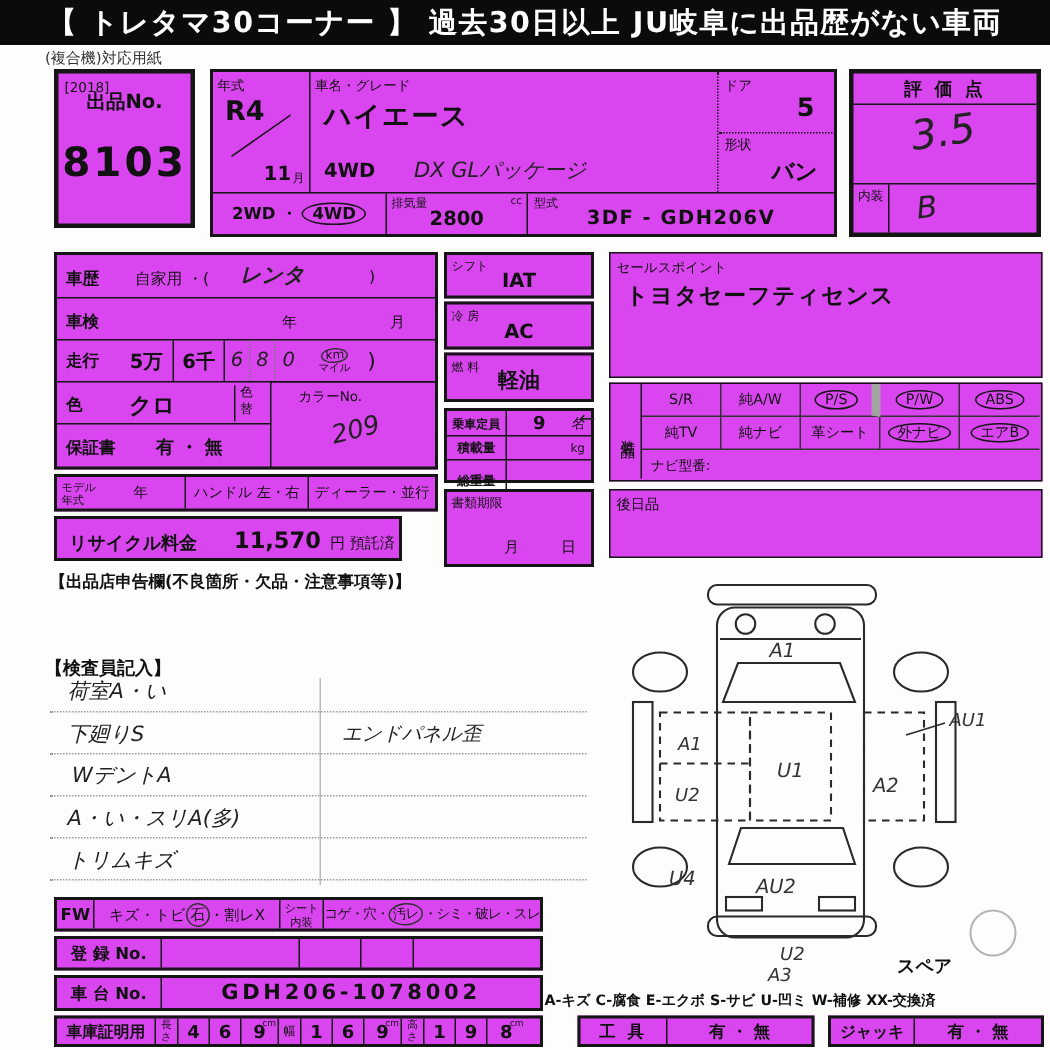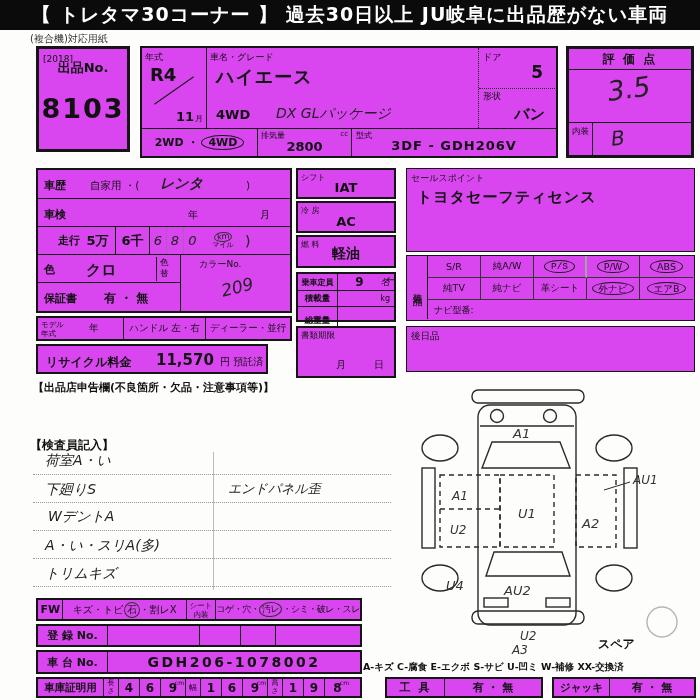--- a/index.html
+++ b/index.html
@@ -96,21 +96,21 @@
     <span class="abs" style="left:208px;top:9px;font-size:10.5px;">)</span>
   </div>
 
   <div class="abs" style="left:0;top:28px;width:252px;height:28px;border-top:1.5px solid #151515;">
     <span class="abs b" style="left:6px;top:8px;font-size:11px;">車検</span>
     <span class="abs" style="left:150px;top:9px;font-size:10px;">年</span>
     <span class="abs" style="left:222px;top:9px;font-size:10px;">月</span>
   </div>
 
   <div class="abs row" style="left:0;top:56px;width:252px;height:28px;border-top:1.5px solid #151515;">
-    <span class="b" style="font-size:11px;padding-left:6px;width:36px;text-align:right;">走行</span>
+    <span class="b" style="font-size:11px;padding-left:6px;width:36px;">走行</span>
     <span class="cell br b" style="width:36px;font-size:13px;">5万</span>
     <span class="cell br b" style="width:34px;font-size:13px;">6千</span>
     <span class="cell hw" style="width:17px;font-size:13px;border-right:1px dotted #777;">6</span>
     <span class="cell hw" style="width:17px;font-size:13px;border-right:1px dotted #777;">8</span>
     <span class="cell hw" style="width:17px;font-size:13px;">0</span>
     <span class="cell" style="width:44px;flex-direction:column;line-height:1;">
       <span class="hand-oval" style="font-size:8px;">km</span>
       <span style="font-size:7px;">マイル</span>
     </span>
     <span style="font-size:14px;">)</span>
@@ -186,21 +186,21 @@
 <div class="box thin" style="left:406px;top:168px;width:289px;height:84px;">
   <span class="abs" style="left:4px;top:3px;font-size:9px;">セールスポイント</span>
   <div class="abs b" style="left:10px;top:19px;font-size:15px;letter-spacing:1px;">トヨタセーフティセンス</div>
 </div>
 
 <div class="box thin" style="left:406px;top:255px;width:289px;height:66px;">
   <div class="abs vtext" style="left:0;top:0;width:21px;height:63px;border-right:1px solid #151515;font-size:10px;display:flex;align-items:center;justify-content:center;box-sizing:border-box;">装備品</div>
   <div class="abs row" style="left:21px;top:0;width:265px;height:22px;">
     <div class="cell" style="width:53px;font-size:9.5px;border-right:1px solid #333;border-bottom:1px solid #333;">S/R</div>
     <div class="cell" style="width:53px;font-size:9.5px;border-right:1px solid #333;border-bottom:1px solid #333;">純A/W</div>
-    <div class="cell" style="width:53px;border-right:2px solid #a3a3a3;border-bottom:1px solid #333;font-family:Liberation Mono, monospace;">
+    <div class="cell" style="width:53px;border-right:6px solid #a3a3a3;border-bottom:1px solid #333;">
         <span class="oval" style="font-size:9.5px;">P/S</span>
       </div>
     <div class="cell" style="width:53px;border-right:1px solid #333;border-bottom:1px solid #333;">
         <span class="oval" style="font-size:9.5px;">P/W</span>
       </div>
     <div class="cell" style="flex:1;border-bottom:1px solid #333;">
         <span class="oval" style="font-size:9.5px;">ABS</span>
       </div>
   </div>
   <div class="abs row" style="left:21px;top:22px;width:265px;height:22px;">

